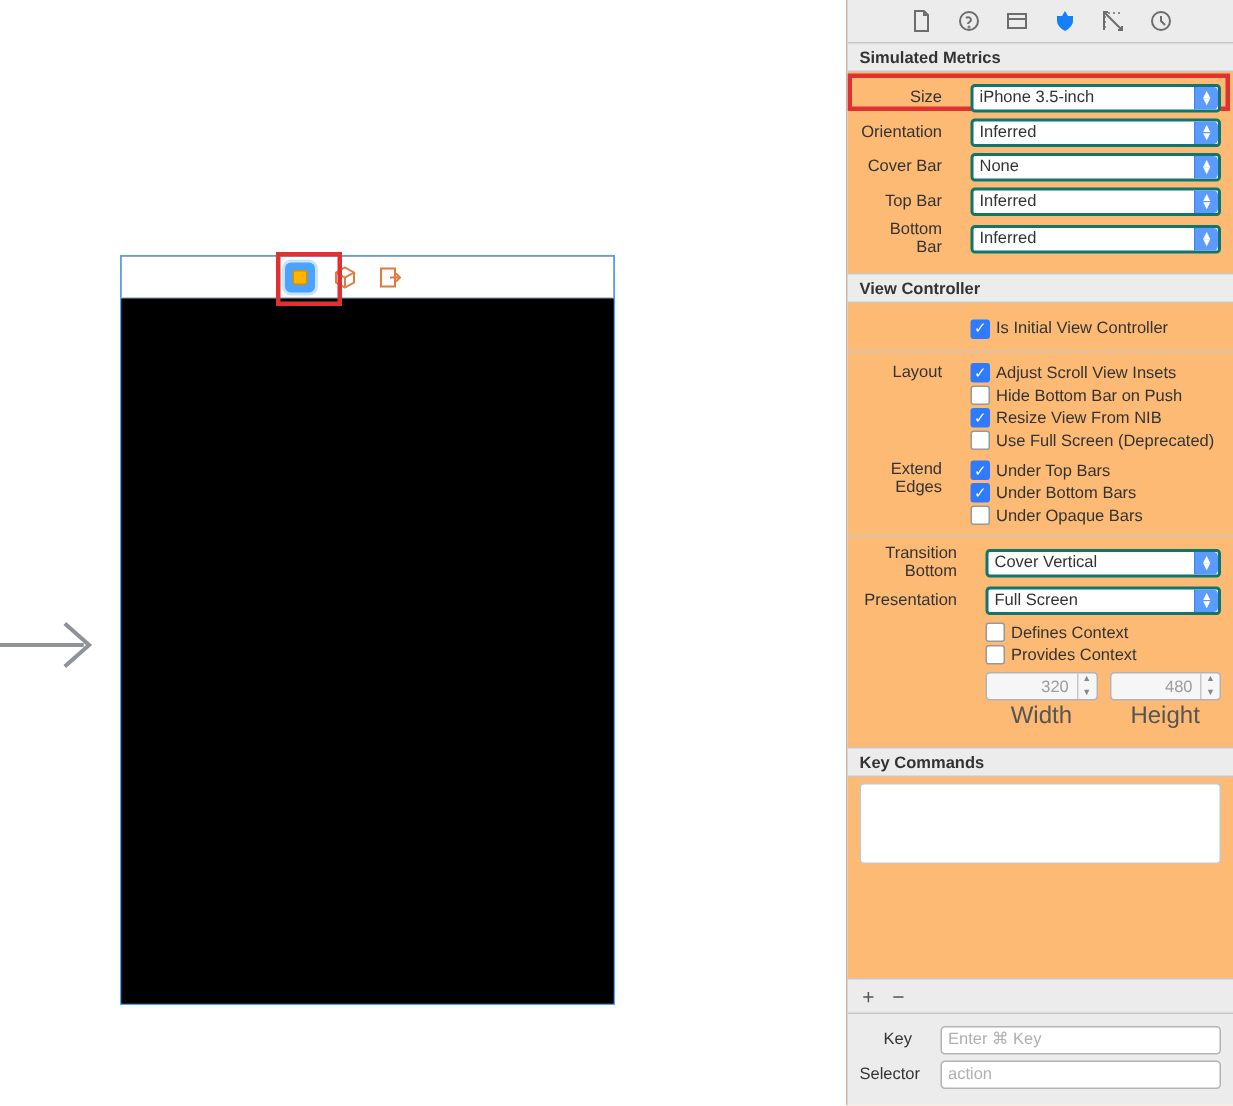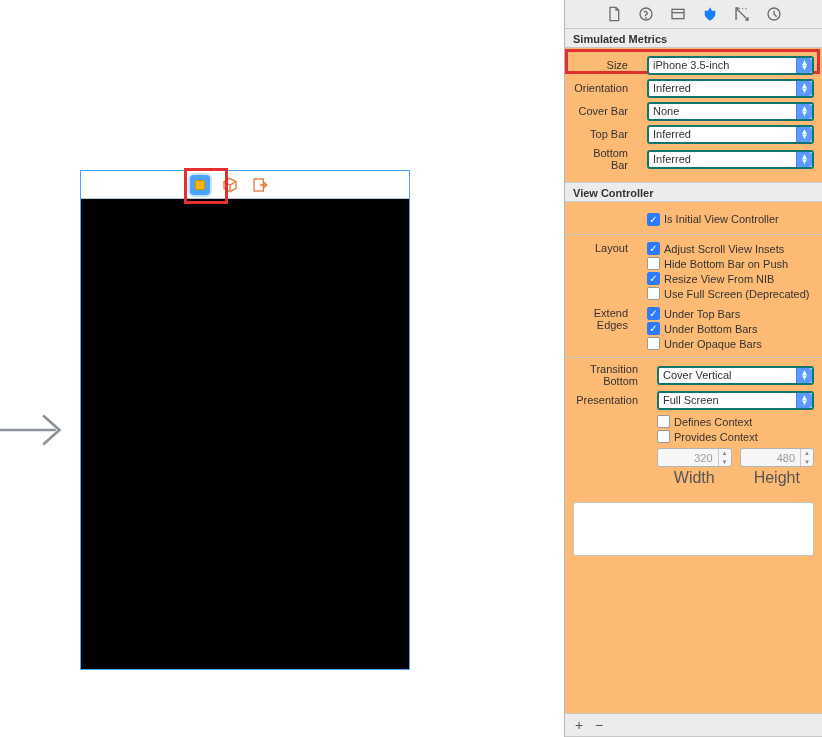--- a/index.html
+++ b/index.html
@@ -516,24 +516,39 @@
                 <div>▲</div>
                 <div>▼</div>
               </div>
           </div>
           <div class="numlabel">Height</div>
         </div>
       </div>
     </div>
   </div>
 
+  <div class="section-header">Key Commands</div>
   <div class="section">
     <div style="height:54px;border:1px solid #c7c7c7;background:#fff;border-radius:3px;"></div>
   </div>
 
   <div class="key-bottom">
     <div class="plusminus">
       <span>+</span>
       <span>−</span>
     </div>
+    <div class="section">
+      <div class="row">
+        <div class="row-label" style="width:54px">Key</div>
+        <div class="row-field">
+          <input class="input-text" placeholder="Enter ⌘ Key" style="">
+        </div>
+      </div>
+      <div class="row">
+        <div class="row-label" style="width:54px">Selector</div>
+        <div class="row-field">
+          <input class="input-text" placeholder="action" style="">
+        </div>
+      </div>
+    </div>
   </div>
 
 </div>
 
 </body></html>

